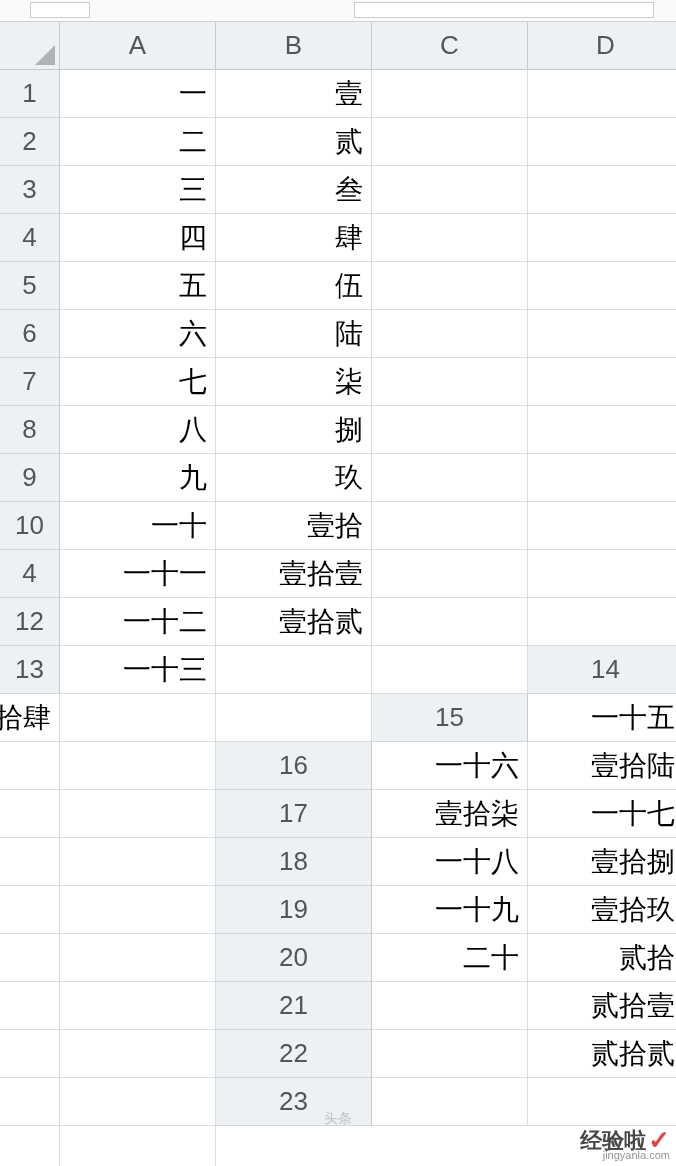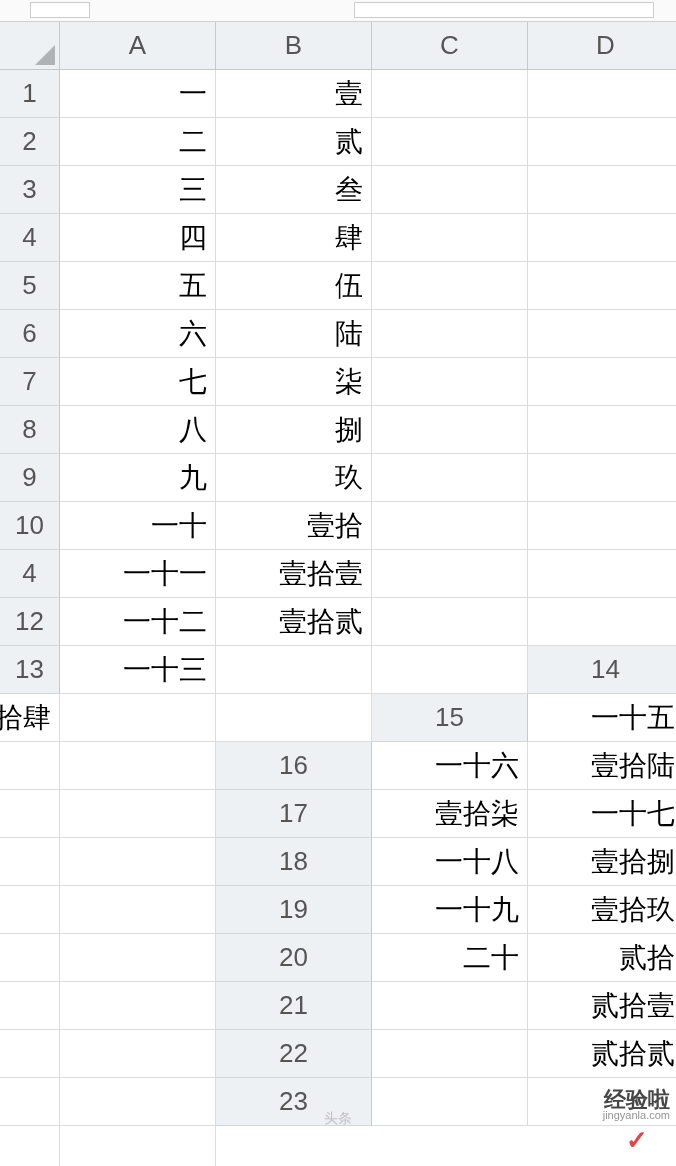--- a/index.html
+++ b/index.html
@@ -92,23 +92,22 @@
     .watermark {
       position: absolute;
       right: 6px;
       bottom: 10px;
       font-size: 22px;
       font-weight: bold;
       color: #333;
       opacity: 0.9;
       display: flex;
       align-items: center;
-      gap: 10px;
+      gap: 2px;
       text-shadow: 0 0 4px #fff, 0 0 4px #fff;
-      flex-direction: column;
     }
     .watermark .check {
       color: #e03030;
       font-size: 26px;
       font-weight: bold;
     }
     .watermark .sub {
       position: absolute;
       right: 0;
       top: 24px;

